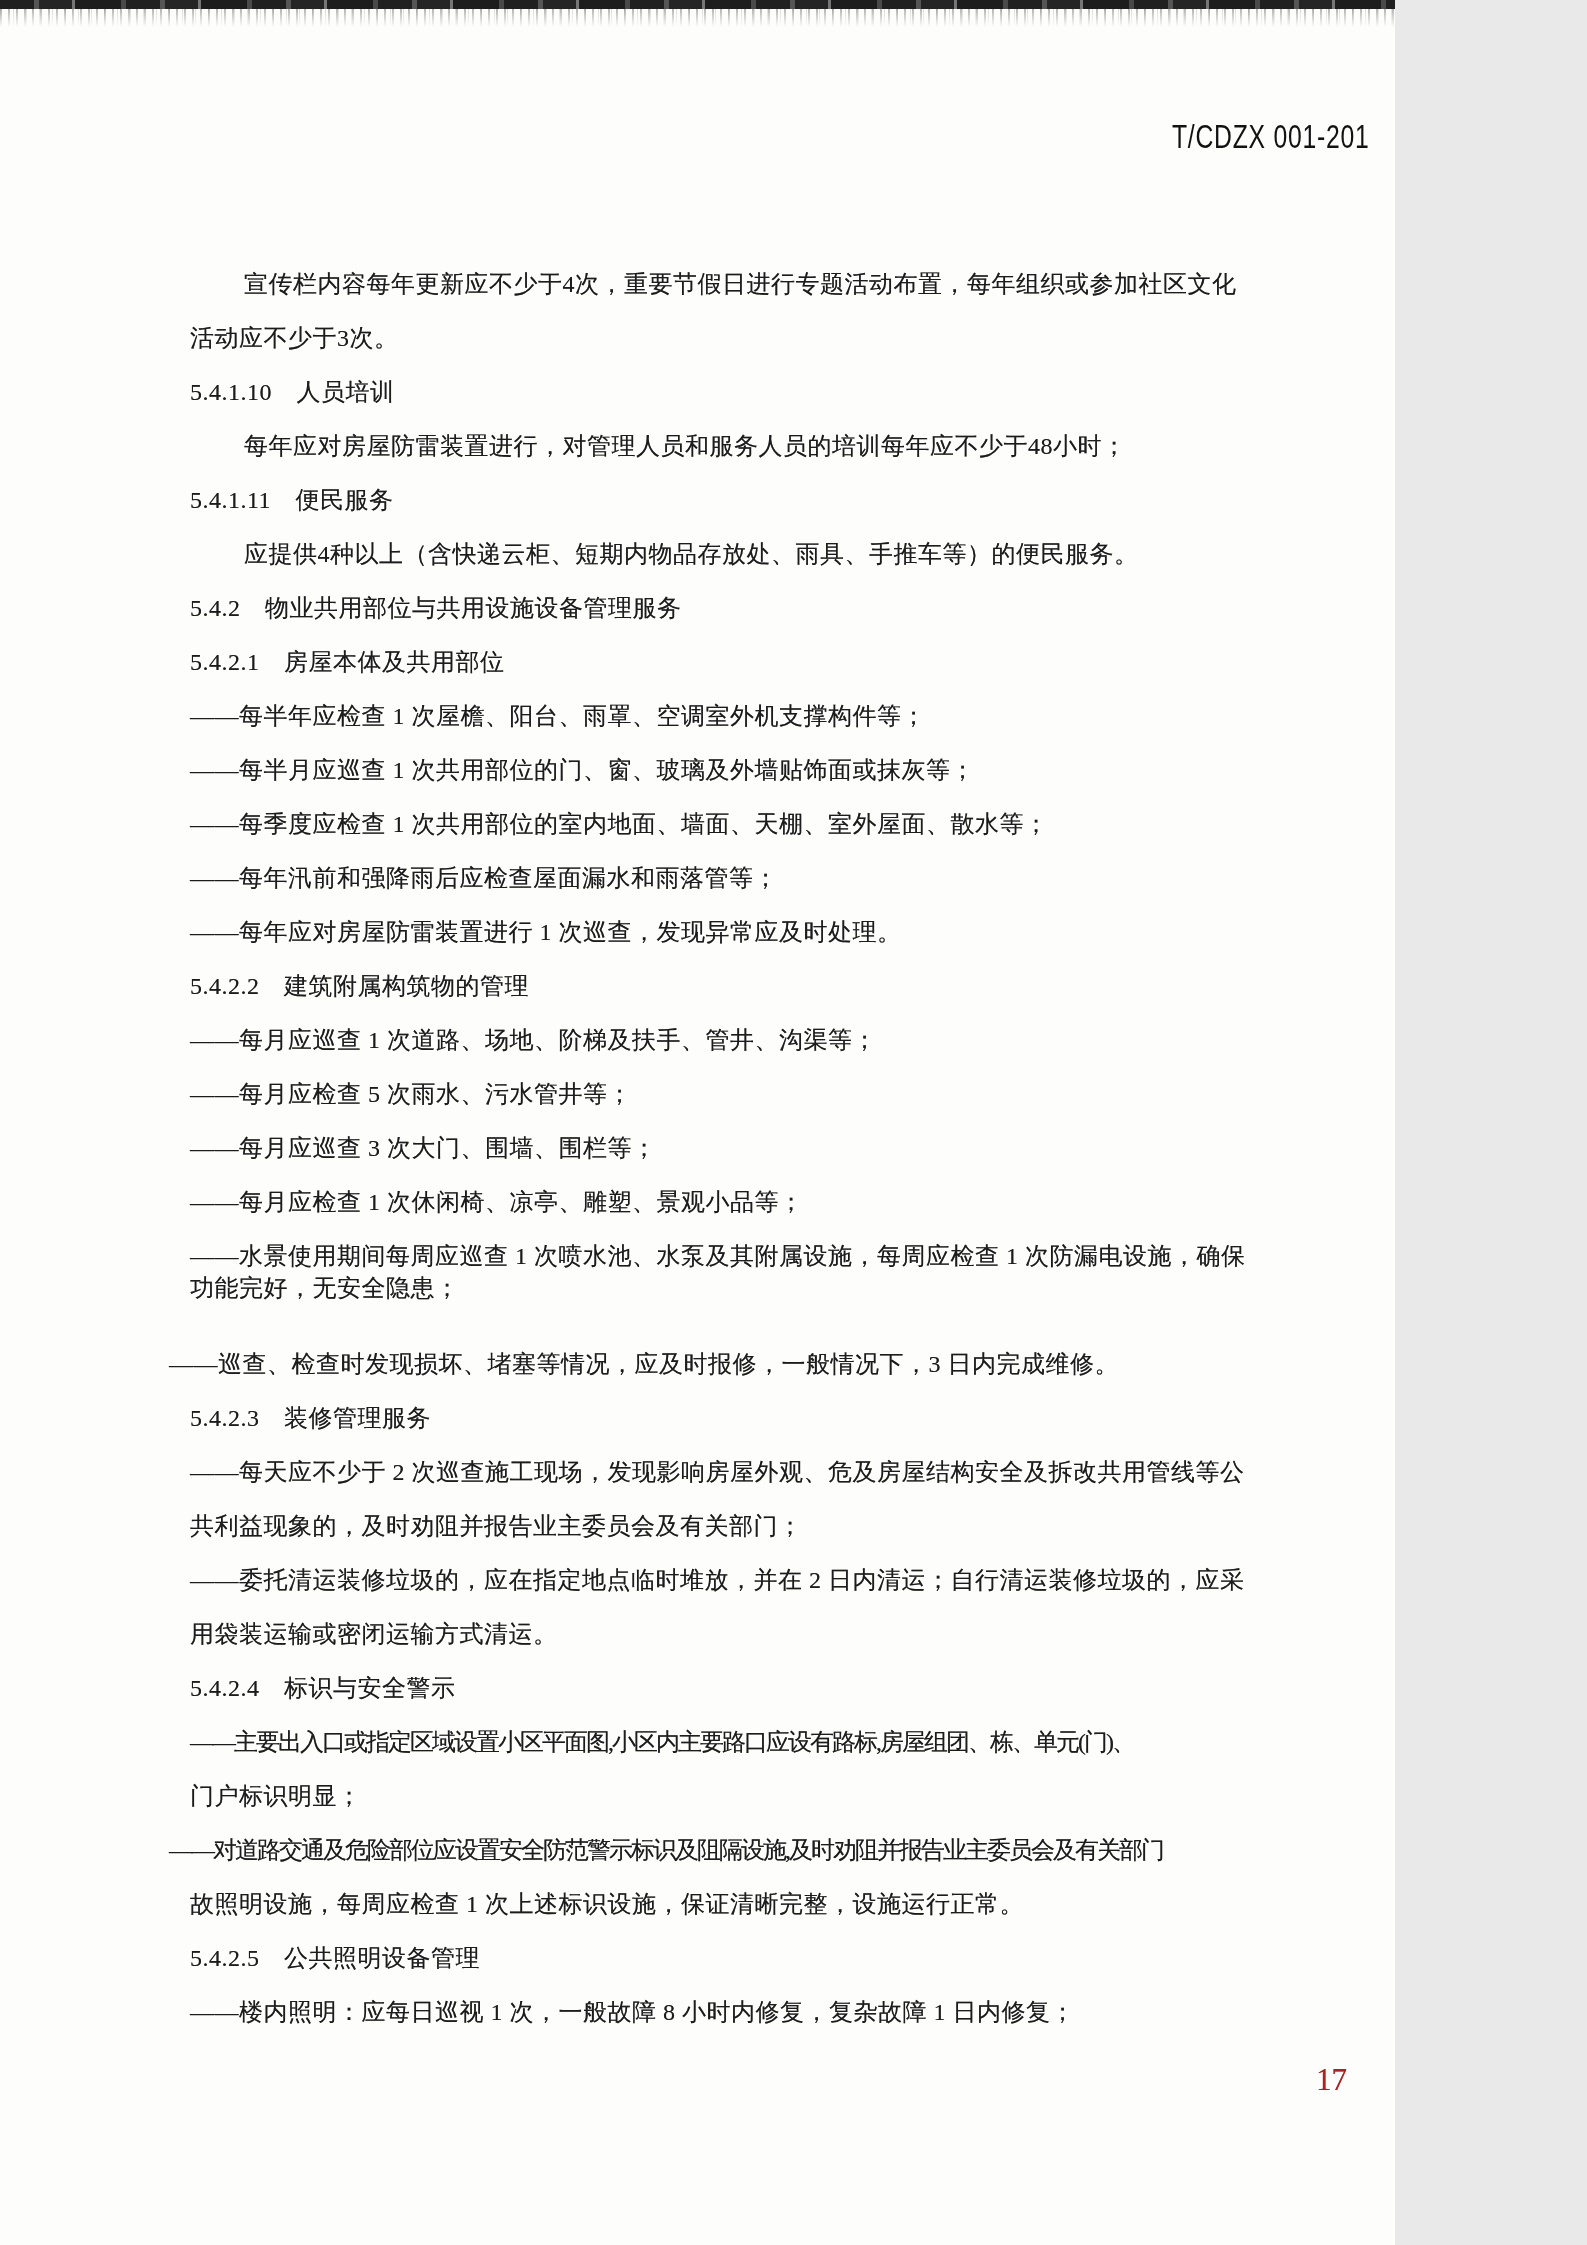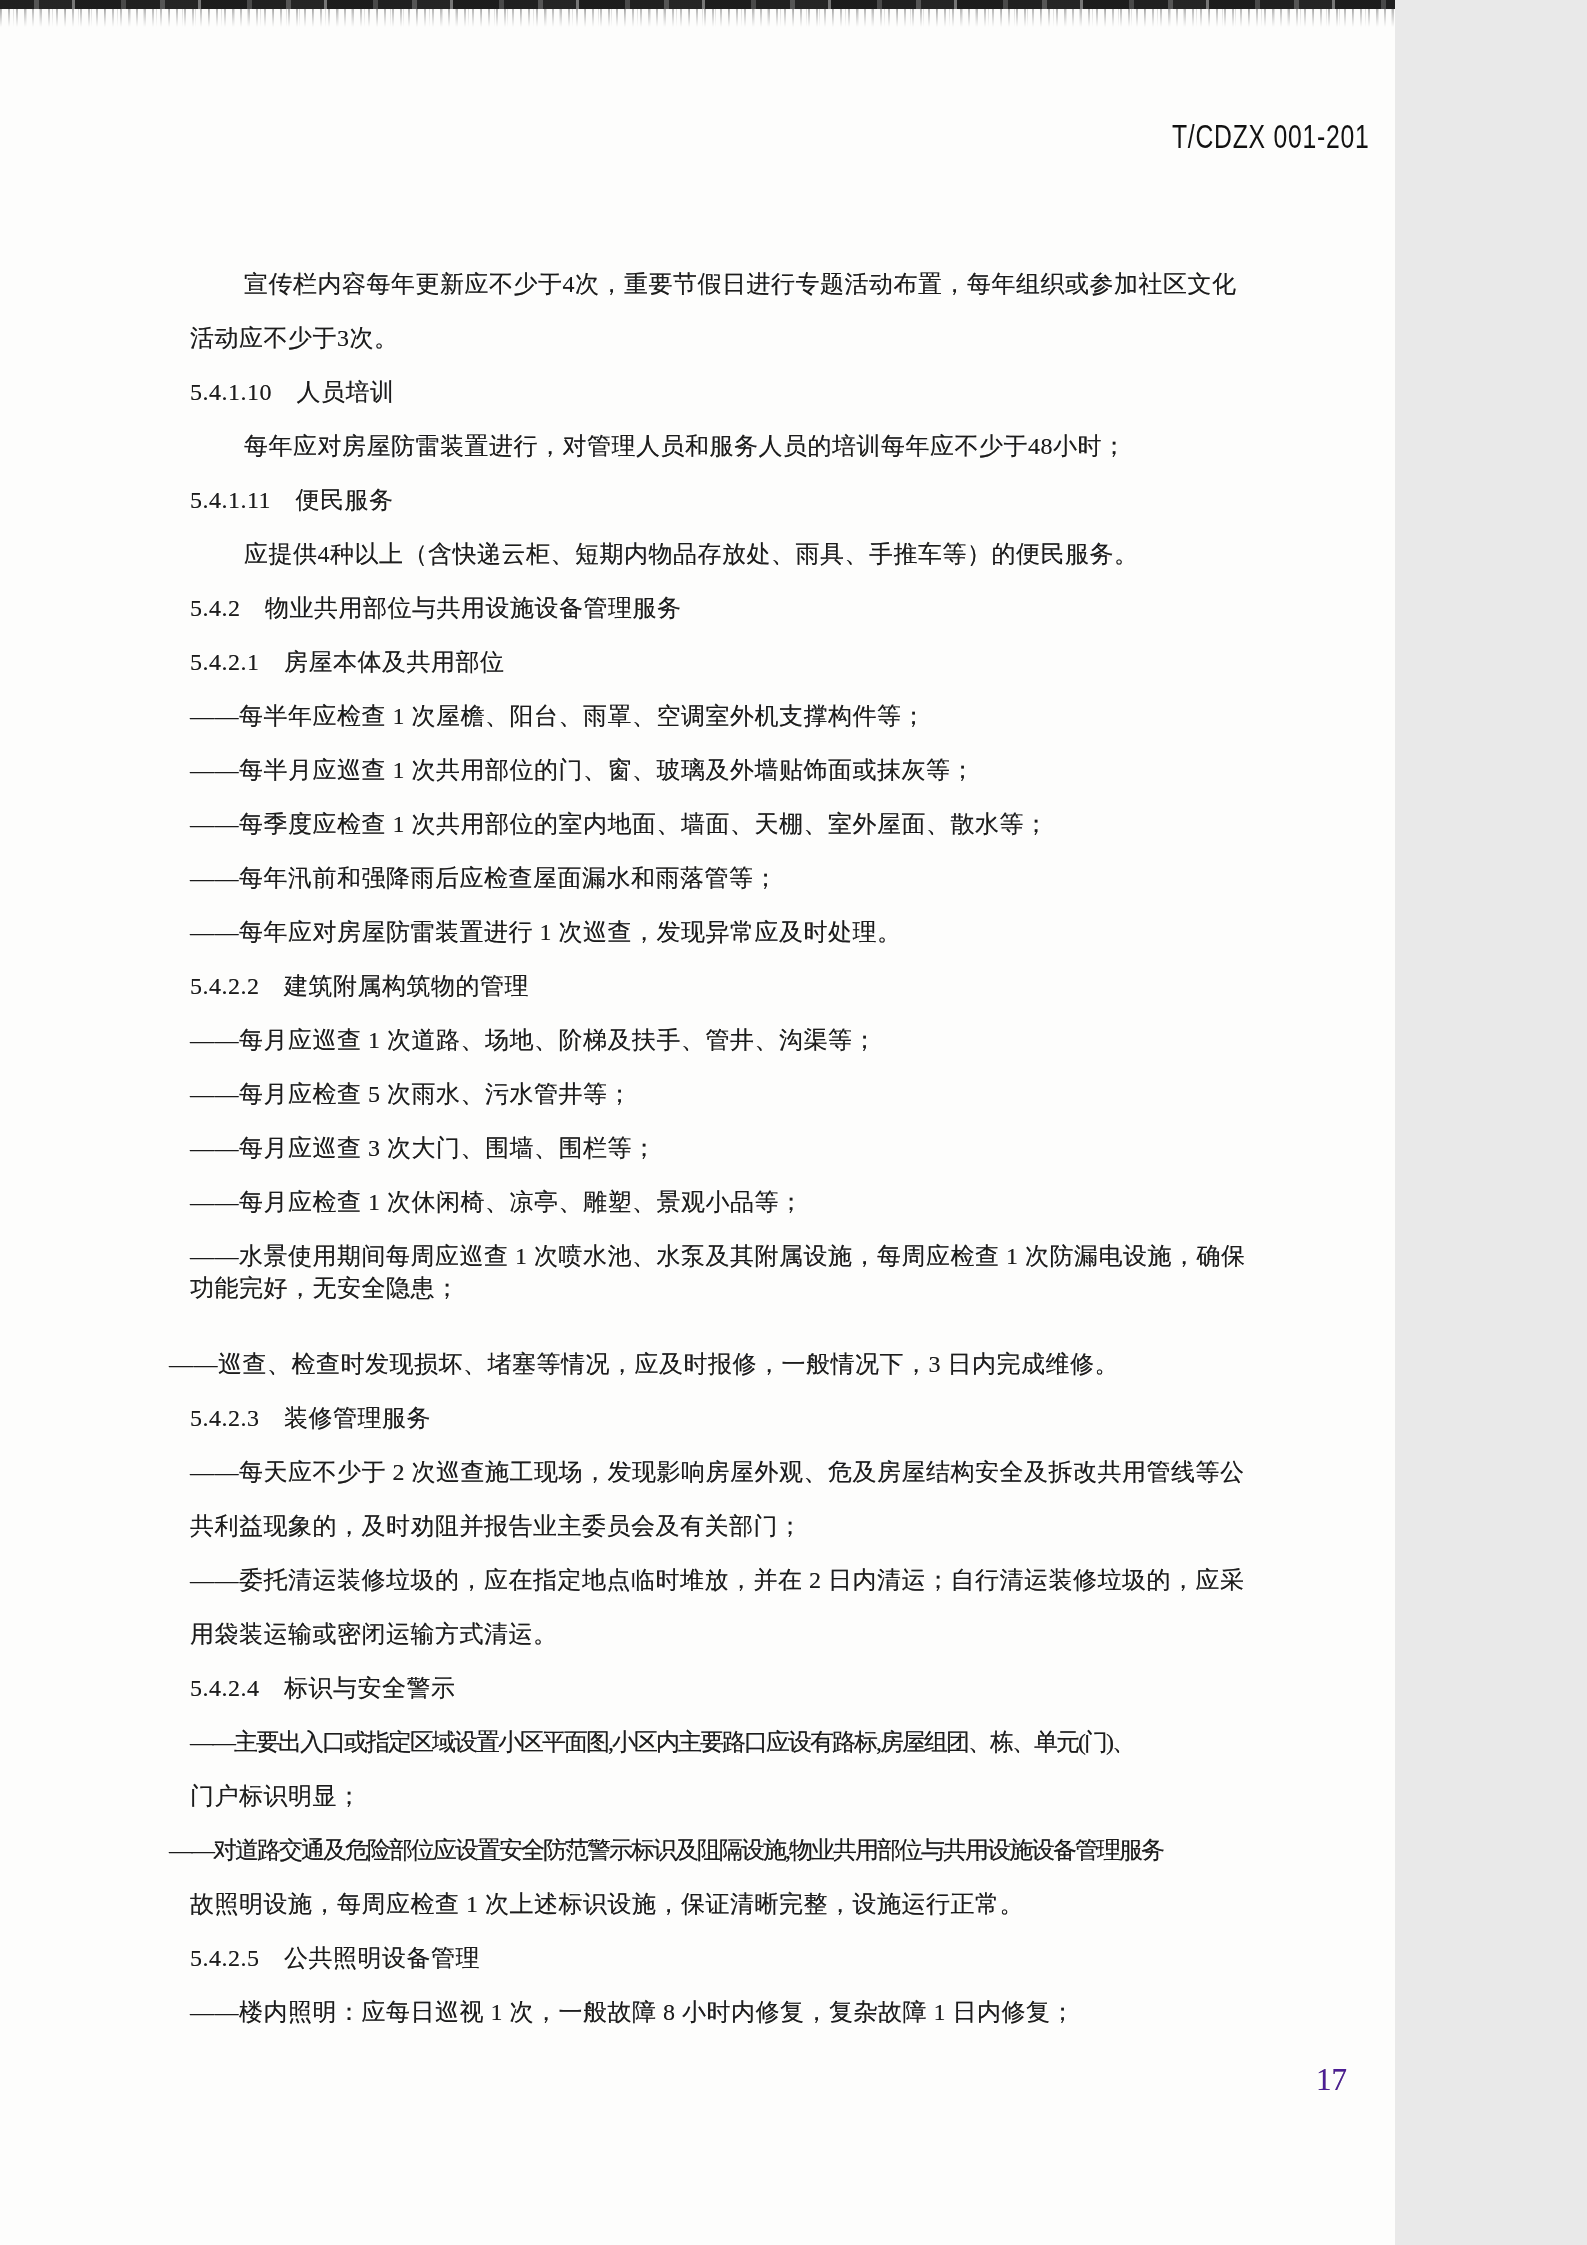--- a/index.html
+++ b/index.html
@@ -53,21 +53,21 @@
   .line{
     position:absolute;left:190px;height:54px;line-height:54px;
     font-size:24px;white-space:nowrap;letter-spacing:.5px;
     text-shadow:0 0 .4px rgba(0,0,0,.5);
   }
   .indent{padding-left:54px;}
   .outdent{left:132px;margin-left:37px;}
   .tight{letter-spacing:-2px;}
   .page-number{
     position:absolute;top:2062px;left:1316px;
-    font-size:31px;line-height:36px;color:#4c1d95;
+    font-size:31px;line-height:36px;color:#b91c1c;
     text-shadow:0 0 .4px rgba(0,0,0,.5);
   }
 </style>
 </head>
 <body>
 
 <div class="page">
 
   <div class="edge-top"></div>
   <div class="edge-top-hatch"></div>
@@ -98,20 +98,20 @@
   <div class="line" style="top:1261px">功能完好，无安全隐患；</div>
   <div class="line outdent" style="top:1337px">——巡查、检查时发现损坏、堵塞等情况，应及时报修，一般情况下，3 日内完成维修。</div>
   <div class="line" style="top:1391px">5.4.2.3　装修管理服务</div>
   <div class="line" style="top:1445px">——每天应不少于 2 次巡查施工现场，发现影响房屋外观、危及房屋结构安全及拆改共用管线等公</div>
   <div class="line" style="top:1499px">共利益现象的，及时劝阻并报告业主委员会及有关部门；</div>
   <div class="line" style="top:1553px">——委托清运装修垃圾的，应在指定地点临时堆放，并在 2 日内清运；自行清运装修垃圾的，应采</div>
   <div class="line" style="top:1607px">用袋装运输或密闭运输方式清运。</div>
   <div class="line" style="top:1661px">5.4.2.4　标识与安全警示</div>
   <div class="line tight" style="top:1715px">——主要出入口或指定区域设置小区平面图,小区内主要路口应设有路标,房屋组团、栋、单元(门)、</div>
   <div class="line" style="top:1769px">门户标识明显；</div>
-  <div class="line outdent tight" style="top:1823px">——对道路交通及危险部位应设置安全防范警示标识及阻隔设施,物业共用部位与共用设施设备管理服务</div>
+  <div class="line outdent tight" style="top:1823px">——对道路交通及危险部位应设置安全防范警示标识及阻隔设施,及时劝阻并报告业主委员会及有关部门</div>
   <div class="line" style="top:1877px">故照明设施，每周应检查 1 次上述标识设施，保证清晰完整，设施运行正常。</div>
   <div class="line" style="top:1931px">5.4.2.5　公共照明设备管理</div>
   <div class="line" style="top:1985px">——楼内照明：应每日巡视 1 次，一般故障 8 小时内修复，复杂故障 1 日内修复；</div>
 
   <div class="page-number">17</div>
 
 </div>
 
 </body></html>

